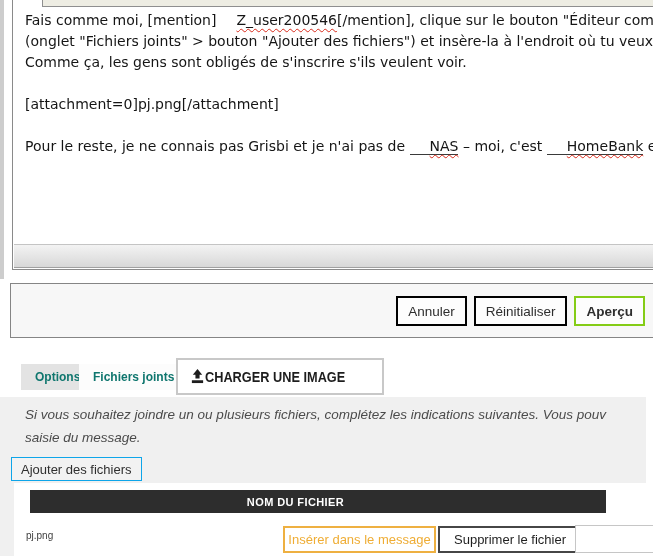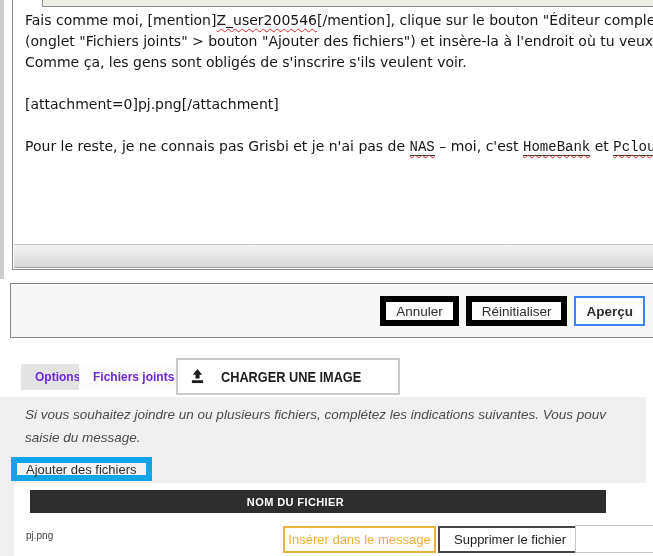--- a/index.html
+++ b/index.html
@@ -11,53 +11,53 @@
   .left-strip{position:absolute;left:0;top:0;width:4px;height:279px;background:#cdcdcd;}
 
   
   .editor-frame{position:absolute;left:12px;top:-10px;width:648px;height:280px;
                 background:#fff;border:1px solid #8a8a8a;box-sizing:border-box;}
   .toolbar-sliver{position:absolute;left:42px;top:0;width:611px;height:7px;
                   background:#eeede3;border-left:1px solid #8f8f8f;border-bottom:1px solid #8f8f8f;box-sizing:border-box;}
   .editor-text{position:absolute;left:25px;top:10px;width:640px;
                font-family:"DejaVu Sans",sans-serif;font-size:14px;color:#151515;}
   .editor-text .line{height:21px;line-height:21px;white-space:pre;}
-  .spell{text-decoration:underline wavy #d92b1c;text-decoration-thickness:1px;text-underline-offset:3px;}
-  .spell.solid{border-bottom:1px solid #3a3a3a;font-family:Liberation Mono, monospace;}
+  .spell{text-decoration:underline wavy #d92b1c;text-decoration-thickness:1px;text-underline-offset:3px;padding-left:20px;}
+  .spell.solid{border-bottom:1px solid #3a3a3a;}
   .editor-scrollbar{position:absolute;left:14px;top:244px;width:639px;height:24px;
                     background:linear-gradient(to bottom,#f3f3f3,#d8d8d8);
                     border-top:1px solid #c4c4c4;border-bottom:1px solid #a0a0a0;box-sizing:border-box;}
 
   
   .button-panel{position:absolute;left:10px;top:283px;width:650px;height:55px;
                 background:#f7f7f7;border:1px solid #858585;box-sizing:border-box;}
   .button-row{position:absolute;left:0;top:296px;width:645px;display:flex;justify-content:flex-end;gap:7px;}
-  .fbtn{height:30px;box-sizing:border-box;background:#fdfdfd;border:6px solid #000000;
+  .fbtn{height:30px;box-sizing:border-box;background:#fdfdfd;border:2px solid #000000;
         color:#2e2e2e;font-size:13.5px;font-family:"Liberation Sans",sans-serif;
         padding:0 10px;display:flex;align-items:center;cursor:pointer;}
-  .fbtn.primary{font-weight:bold;border:2px solid #3b82f6;}
+  .fbtn.primary{font-weight:bold;border:2px solid #84cc16;}
 
   
   .tab{position:absolute;top:364px;height:26px;display:flex;align-items:center;
-       padding:0 14px;font-size:12px;font-weight:bold;color:#6d28d9;cursor:pointer;}
+       padding:0 14px;font-size:12px;font-weight:bold;color:#0f766e;cursor:pointer;}
   .tab.options{left:21px;background:#e3e3e3;}
   .tab.attachments{left:79px;background:#fcfcfc;}
   .upload-btn{position:absolute;left:176px;top:358px;height:37px;box-sizing:border-box;
               background:#fff;border:2px solid #c8c8c8;display:flex;align-items:center;
-              padding:16px 12px;gap:16px;cursor:pointer;}
+              padding:16px 12px;gap:0;cursor:pointer;}
   .upload-label{font-size:15px;font-weight:bold;color:#1d1d1d;letter-spacing:0px;
                 transform:scaleX(.85);transform-origin:left center;white-space:nowrap;}
 
   
   .attach-panel{position:absolute;left:0;top:397px;width:646px;height:159px;background:#f0f0f0;}
   .instructions{position:absolute;left:25px;top:403px;width:621px;overflow:hidden;
                 font-size:13.5px;color:#4b4b4b;line-height:23px;font-style:italic;}
   .instructions div{white-space:pre;}
   .addfiles-btn{position:absolute;left:11px;top:457px;height:24px;box-sizing:border-box;
-                background:#f2f2f2;border:6px solid #0ea5e9;color:#2f2f2f;font-size:13px;
+                background:#f2f2f2;border:1px solid #0ea5e9;color:#2f2f2f;font-size:13px;
                 display:flex;align-items:center;padding:0 9px;cursor:pointer;}
 
   .table-box{position:absolute;left:14px;top:483px;width:639px;height:73px;background:#fff;}
   .table-header{position:absolute;left:30px;top:490px;width:576px;height:23px;background:#2d2d2d;
                 display:flex;align-items:center;justify-content:center;box-sizing:border-box;padding-right:45px;}
   .table-header span{color:#fff;font-size:11px;font-weight:bold;letter-spacing:.4px;}
   .filename{position:absolute;left:26px;top:530px;font-size:10px;color:#404040;}
   .row-btn{position:absolute;top:526px;height:27px;box-sizing:border-box;background:#fff;
            display:flex;align-items:center;justify-content:center;font-size:13px;
            overflow:hidden;white-space:nowrap;cursor:pointer;}

